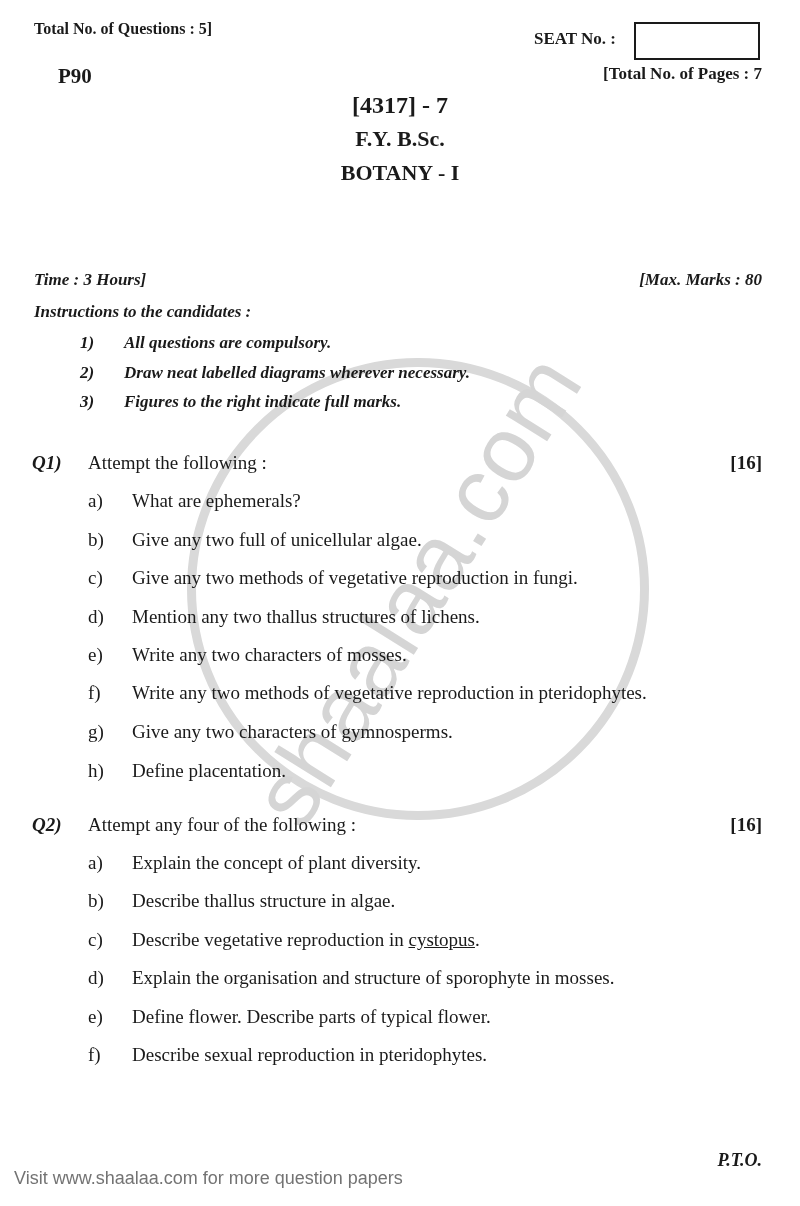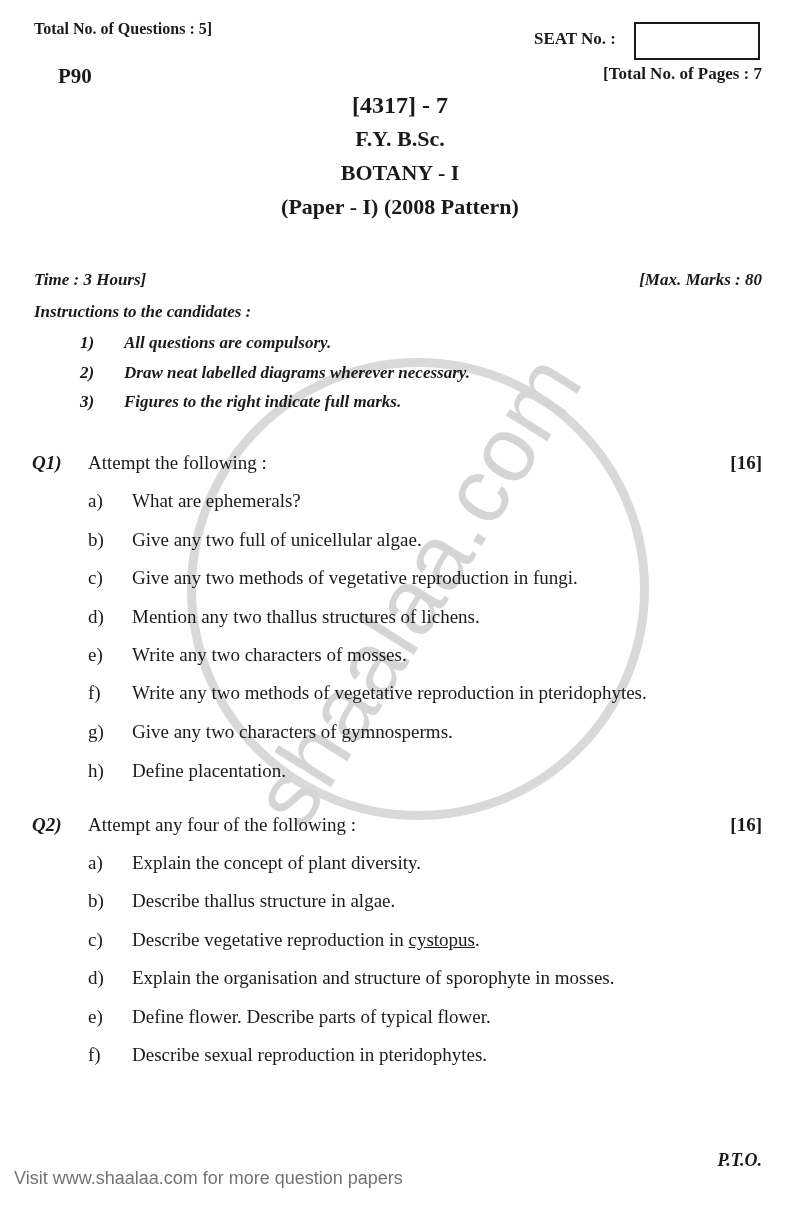--- a/index.html
+++ b/index.html
@@ -49,21 +49,20 @@
   <div class="abs hdr-left">Total No. of Questions : 5]</div>
   <div class="abs code">P90</div>
   <div class="abs seat-label">SEAT No. :</div>
   <div class="abs seat-box"></div>
   <div class="abs pages">[Total No. of Pages : 7</div>
 
   <div class="abs title-block">
     <div class="t1">[4317]  -  7</div>
     <div class="t2">F.Y. B.Sc.</div>
     <div class="t3">BOTANY - I</div>
-    <div class="t5">(Paper - I) (2008 Pattern)</div>
   </div>
 
   <div class="abs time">Time : 3 Hours]</div>
   <div class="abs marks">[Max. Marks : 80</div>
 
   <div class="abs instr-head">Instructions to the candidates :</div>
   <div class="abs instr" style="top:333px; left:0; width:800px;">
     <span class="num">1)</span>
     <span class="txt">All questions are compulsory.</span>
   </div>

